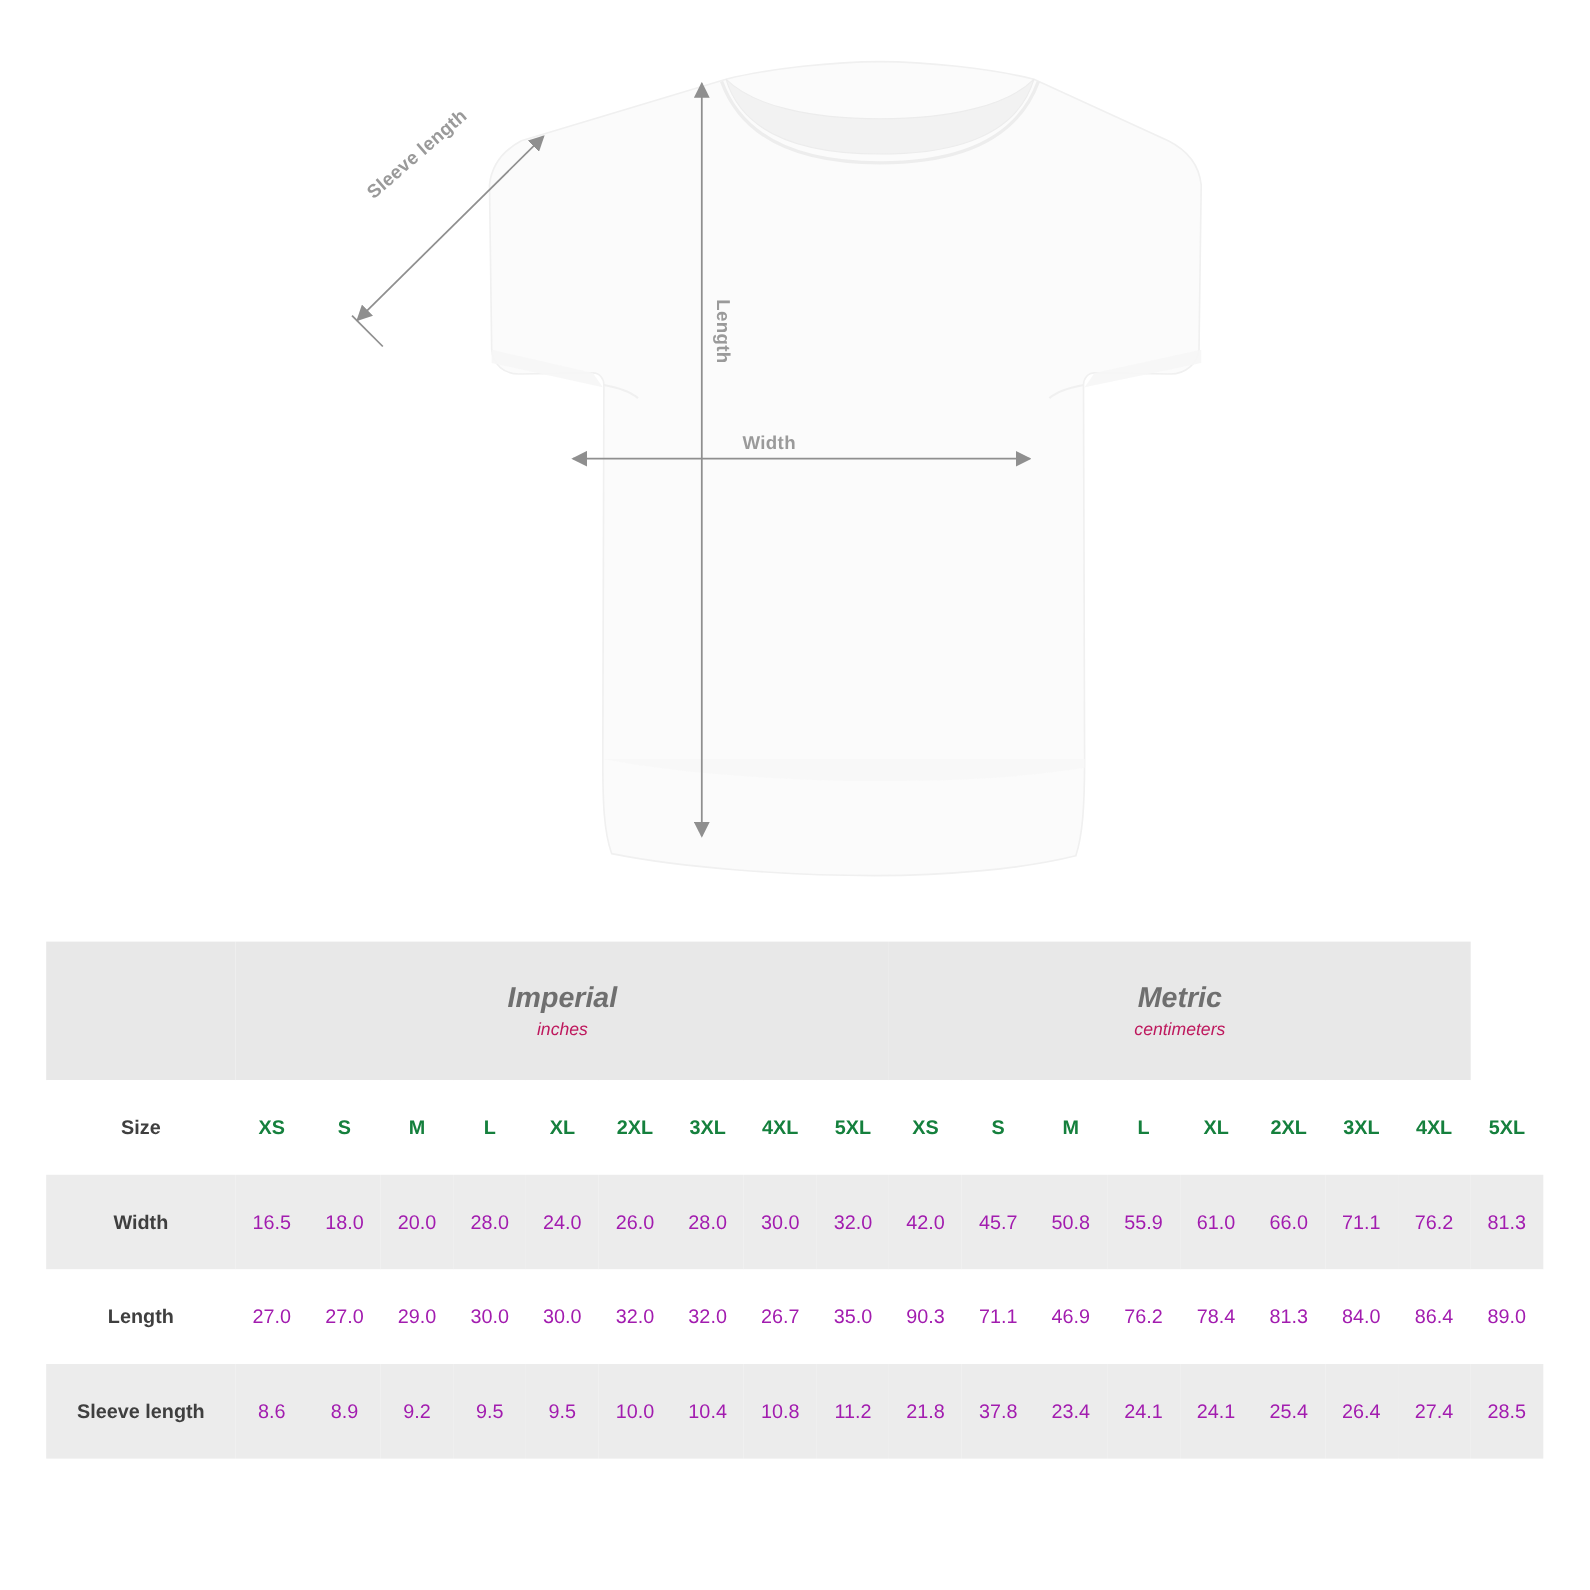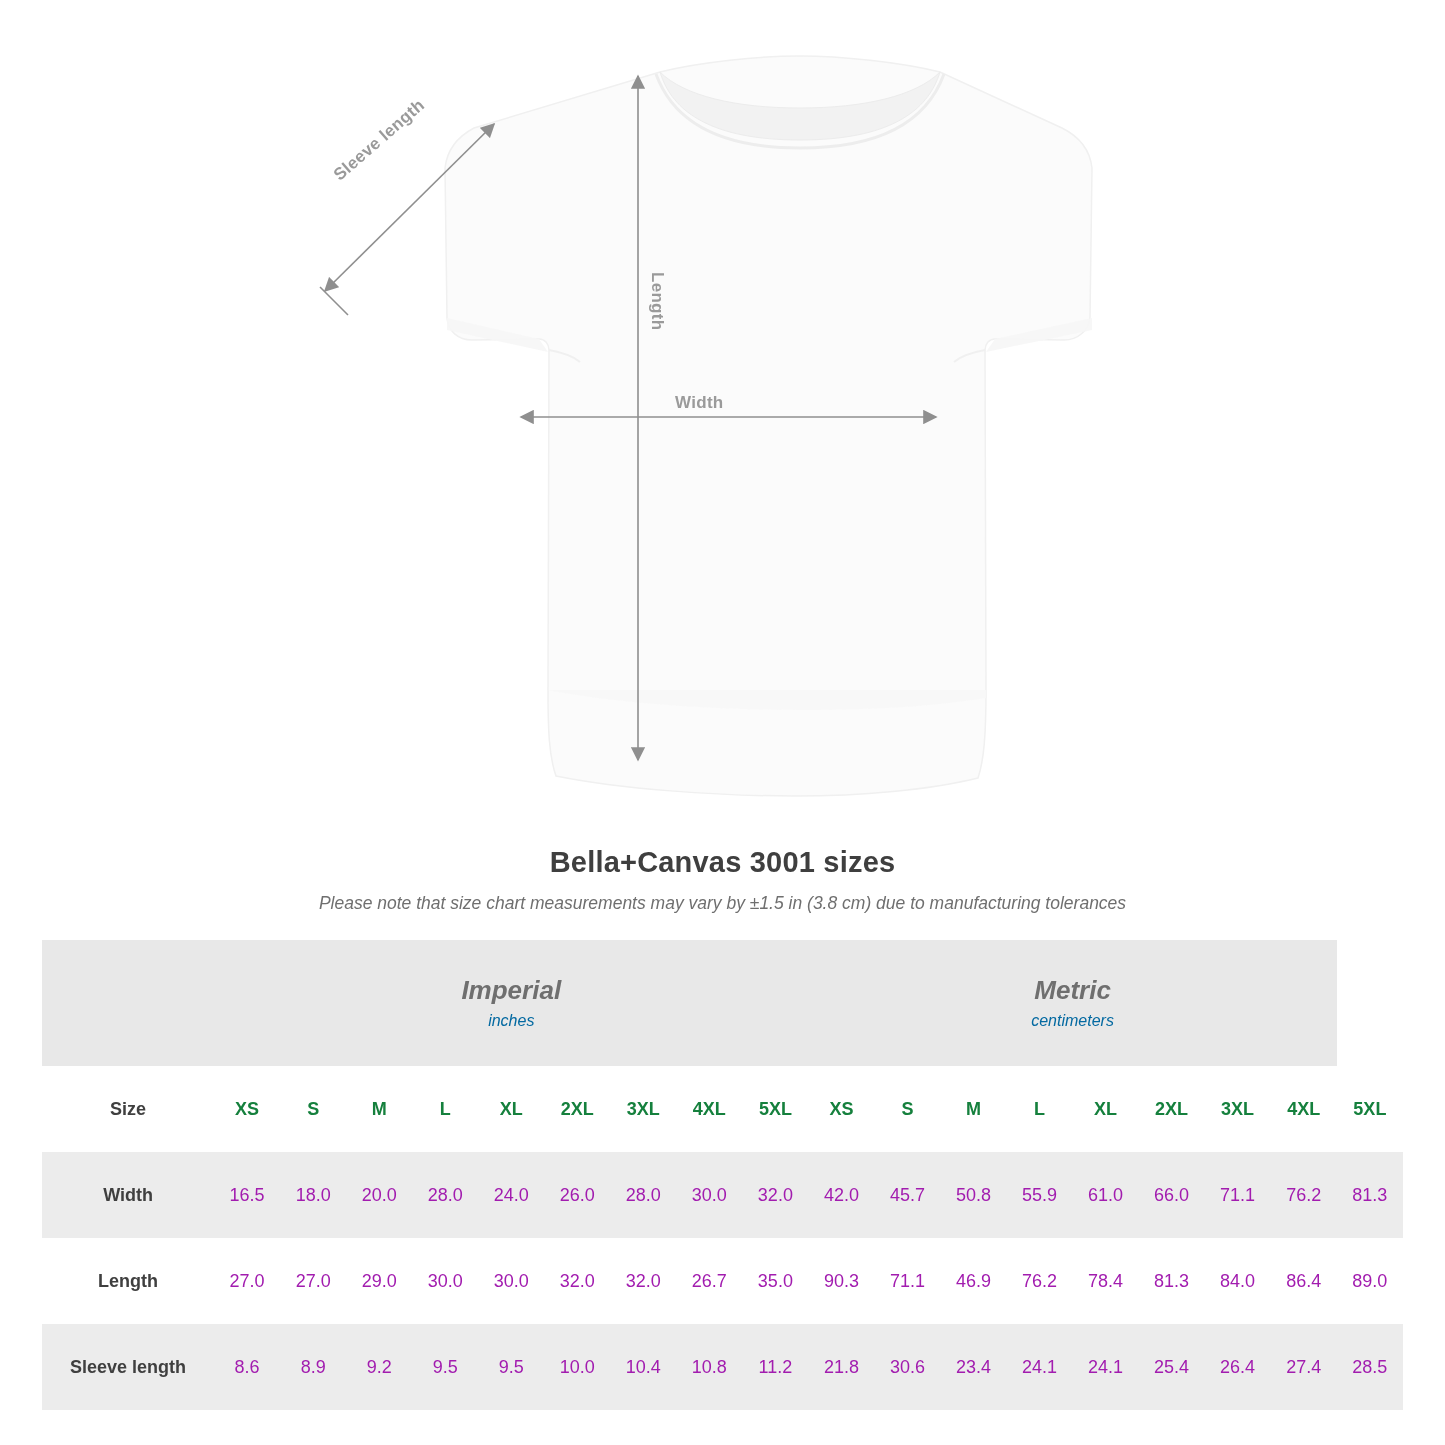--- a/index.html
+++ b/index.html
@@ -97,21 +97,21 @@
   .unit-sys {
     font-size: 26px;
     font-style: italic;
     font-weight: bold;
     color: #6f6f6f;
     line-height: 1.1;
   }
   .unit-sub {
     font-size: 16px;
     font-style: italic;
-    color: #0369a1;
+    color: #be185d;
     margin-top: 8px;
   }
   .hdr-row td {
     background: #ffffff;
     height: 84px;
     font-size: 18px;
     font-weight: bold;
     color: #15803d;
   }
   .hdr-row td.rowlabel {
@@ -202,24 +202,20 @@
         <line x1="494" y1="124" x2="325" y2="291" stroke="#8f8f8f" stroke-width="1.6" marker-start="url(#arrTail)" marker-end="url(#arrHead)"></line>
         <line x1="320" y1="287" x2="348" y2="315" stroke="#8f8f8f" stroke-width="1.6"></line>
       </g>
     </svg>
 
     <div class="dim-label lbl-sleeve">Sleeve length</div>
     <div class="dim-label lbl-length">Length</div>
     <div class="dim-label lbl-width">Width</div>
   </div>
 
-  <div class="title-block">
-    <div class="chart-title">Bella+Canvas 3001 sizes</div>
-    <div class="chart-note">Please note that size chart measurements may vary by ±1.5 in (3.8 cm) due to manufacturing tolerances</div>
-  </div>
 
   <div class="table-wrap">
     <table class="size-table">
       <colgroup>
         <col class="col-label">
         <col class="col-v">
           <col class="col-v">
           <col class="col-v">
           <col class="col-v">
           <col class="col-v">
@@ -321,21 +317,21 @@
           <td>8.6</td>
           <td>8.9</td>
           <td>9.2</td>
           <td>9.5</td>
           <td>9.5</td>
           <td>10.0</td>
           <td>10.4</td>
           <td>10.8</td>
           <td>11.2</td>
           <td>21.8</td>
-          <td>30.6</td>
+          <td>37.8</td>
           <td>23.4</td>
           <td>24.1</td>
           <td>24.1</td>
           <td>25.4</td>
           <td>26.4</td>
           <td>27.4</td>
           <td>28.5</td>
         </tr>
       </tbody>
     </table>

